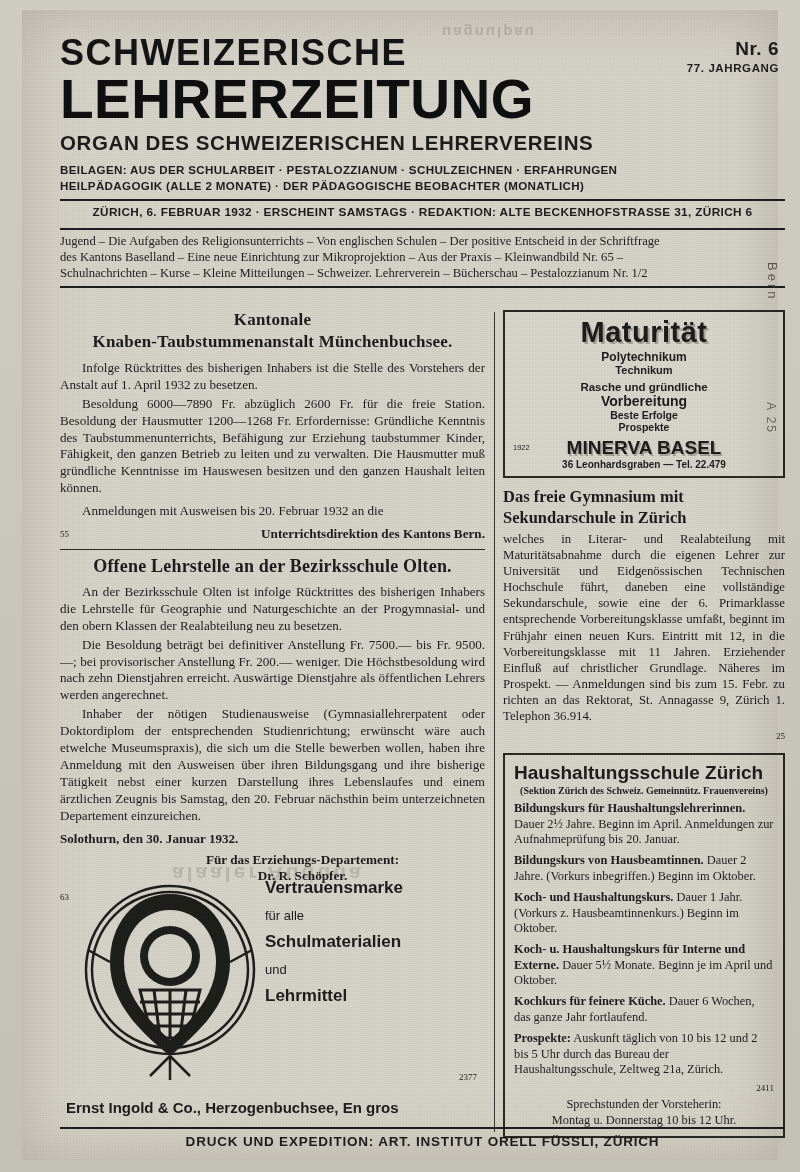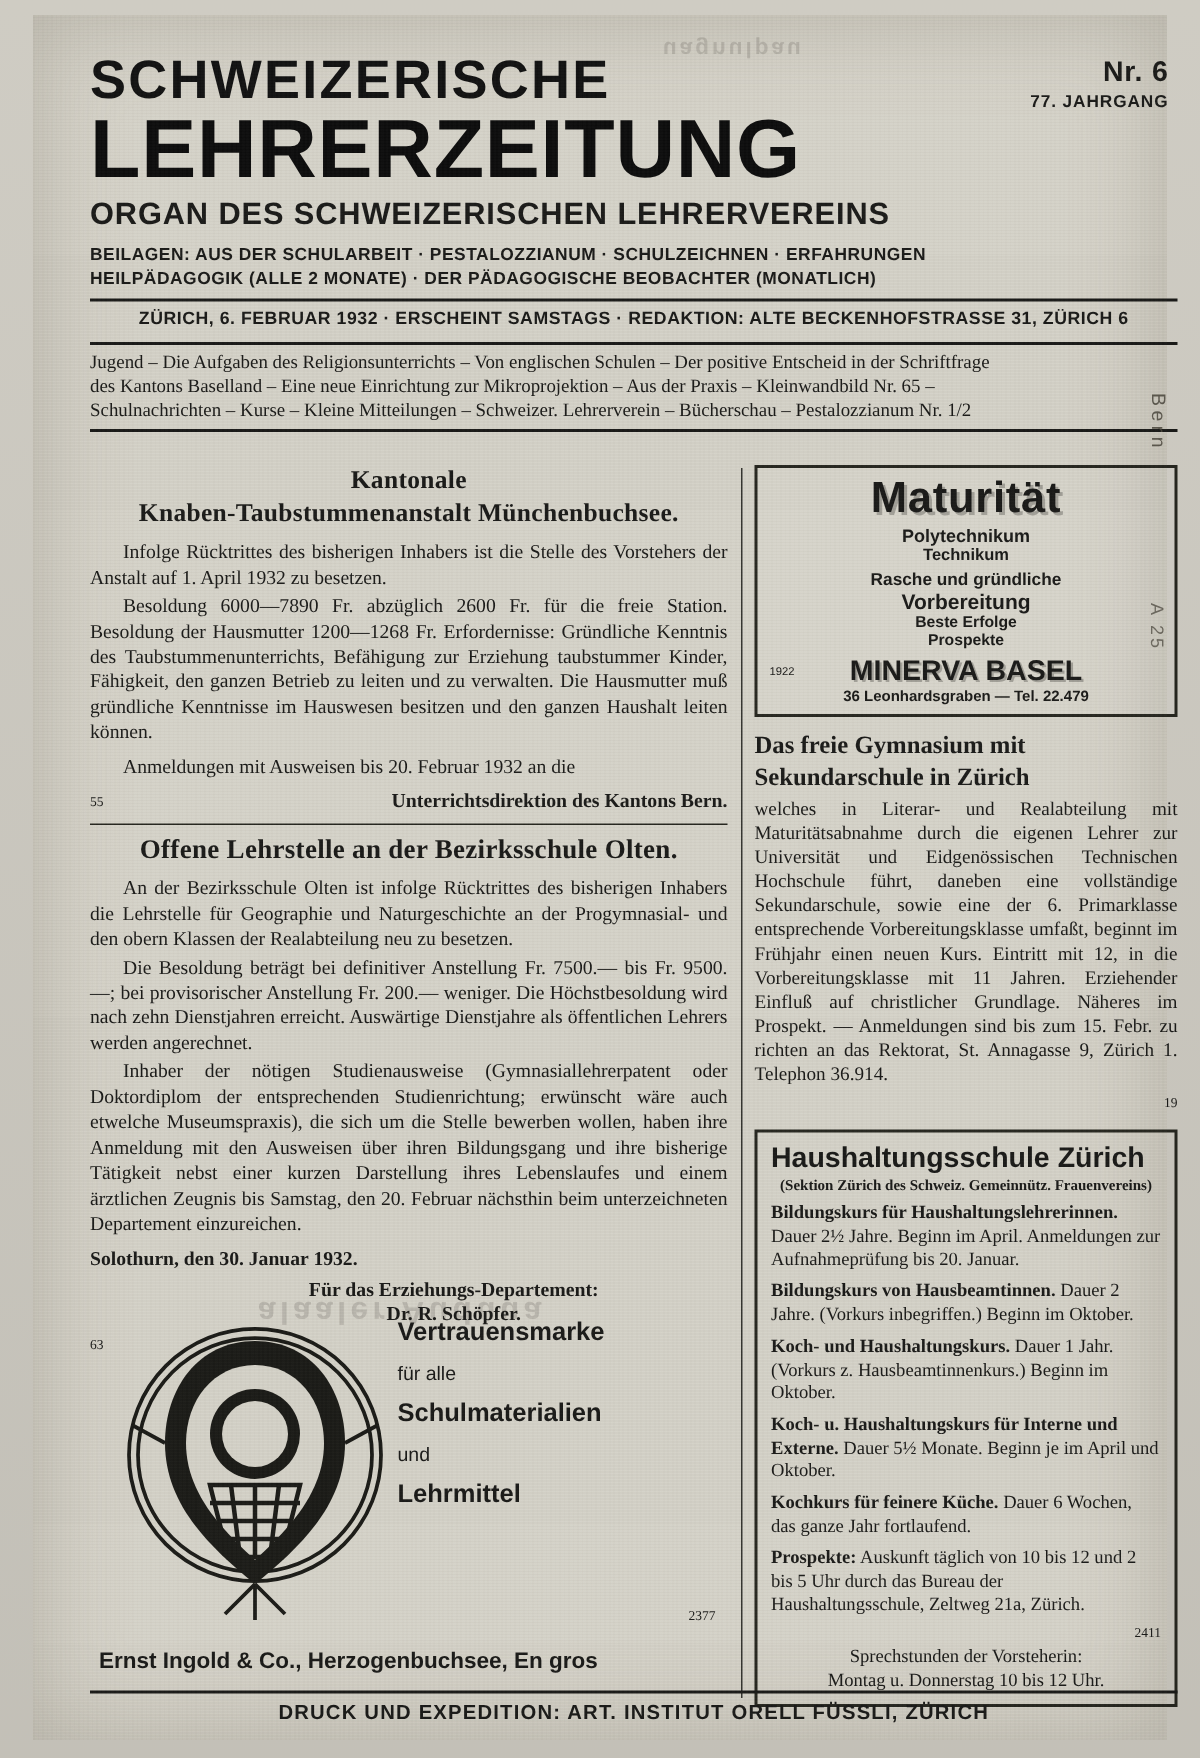--- a/index.html
+++ b/index.html
@@ -274,21 +274,21 @@
             <div class="mat-minerva">MINERVA BASEL</div>
           </div>
           <div class="mat-addr">36 Leonhardsgraben — Tel. 22.479</div>
         </div>
 
         <div>
           <div class="gym-title">Das freie Gymnasium mit</div>
           <div class="gym-title">Sekundarschule in Zürich</div>
           <div class="gym-body">welches in Literar- und Realabteilung mit Maturitätsabnahme durch die eigenen Lehrer zur Universität und Eidgenössischen Technischen Hochschule führt, daneben eine vollständige Sekundarschule, sowie eine der 6. Primarklasse entsprechende Vorbereitungsklasse umfaßt, beginnt im Frühjahr einen neuen Kurs. Eintritt mit 12, in die Vorbereitungsklasse mit 11 Jahren. Erziehender Einfluß auf christlicher Grundlage. Näheres im Prospekt. — Anmeldungen sind bis zum 15. Febr. zu richten an das Rektorat, St. Annagasse 9, Zürich 1. Telephon 36.914.</div>
           <div class="right" style="margin-top:1px;">
-            <span class="sidenum">19</span>
+            <span class="sidenum">25</span>
           </div>
         </div>
 
         <div class="hh-box">
           <div class="hh-title">Haushaltungsschule Zürich</div>
           <div class="hh-sect">(Sektion Zürich des Schweiz. Gemeinnütz. Frauenvereins)</div>
 
           <div class="hh-item">
             <b>Bildungskurs für Haushaltungslehrerinnen.</b><span> Dauer 2½ Jahre. Beginn im April. Anmeldungen zur Aufnahmeprüfung bis 20. Januar.</span>
           </div>

